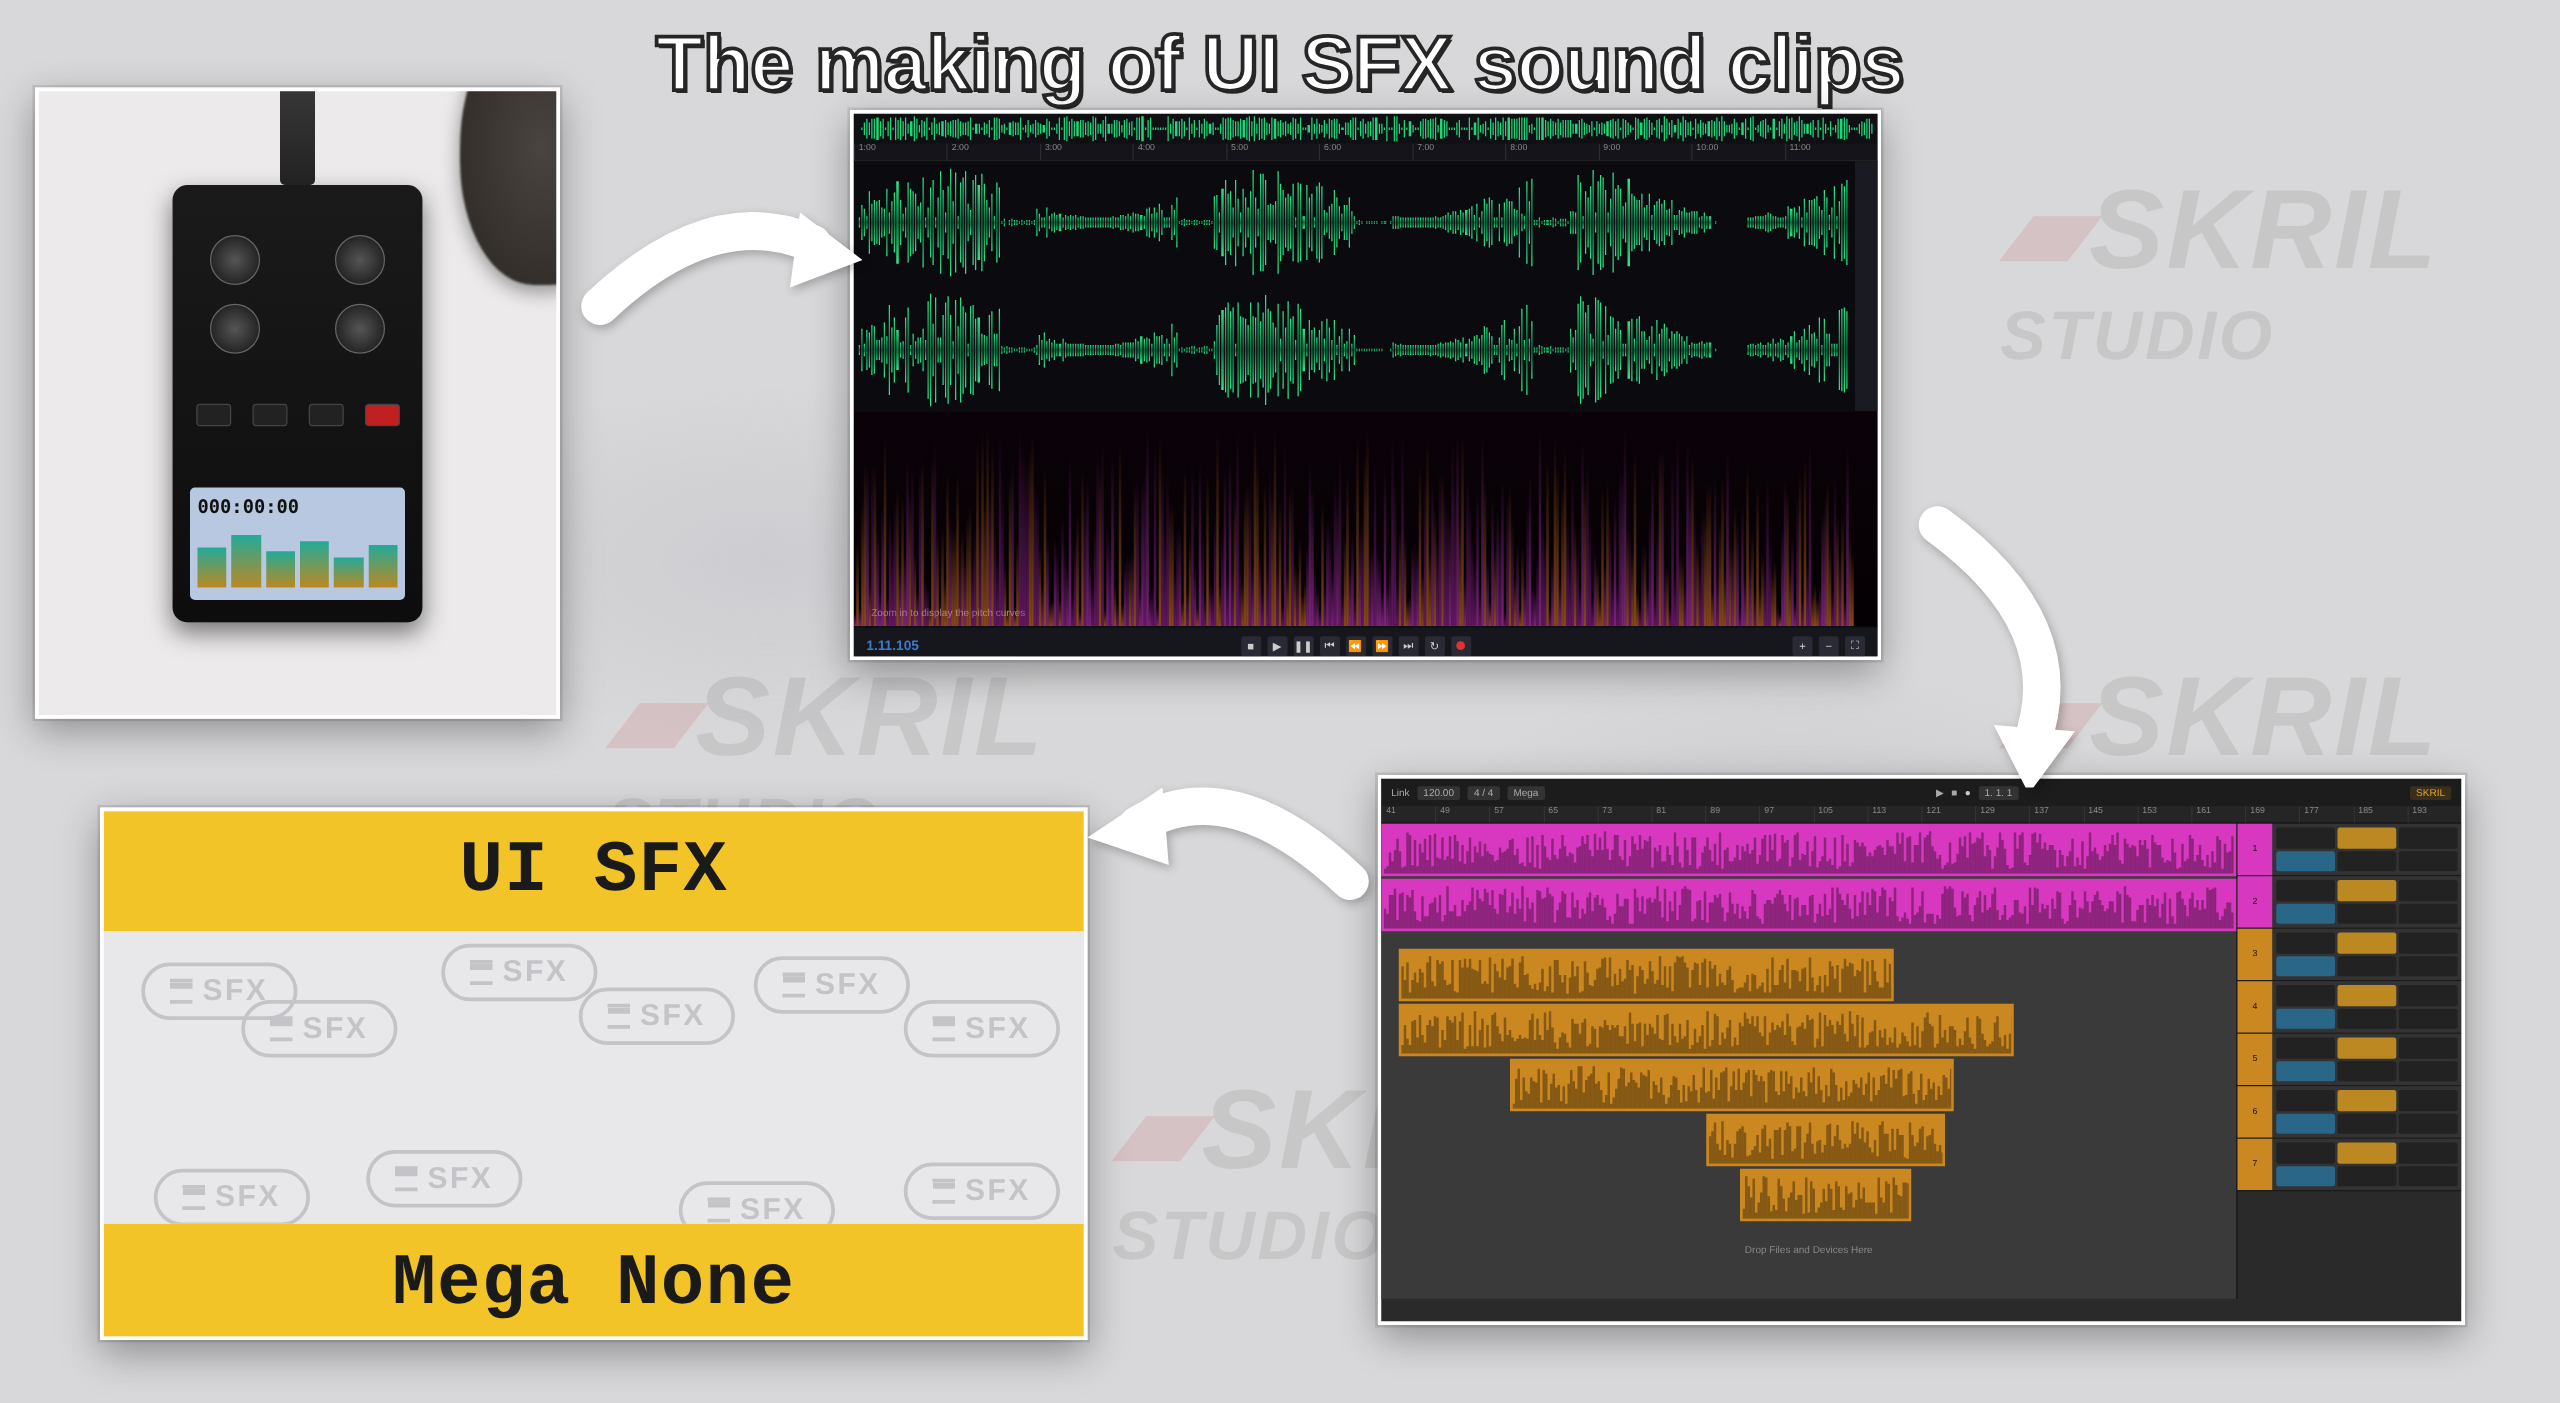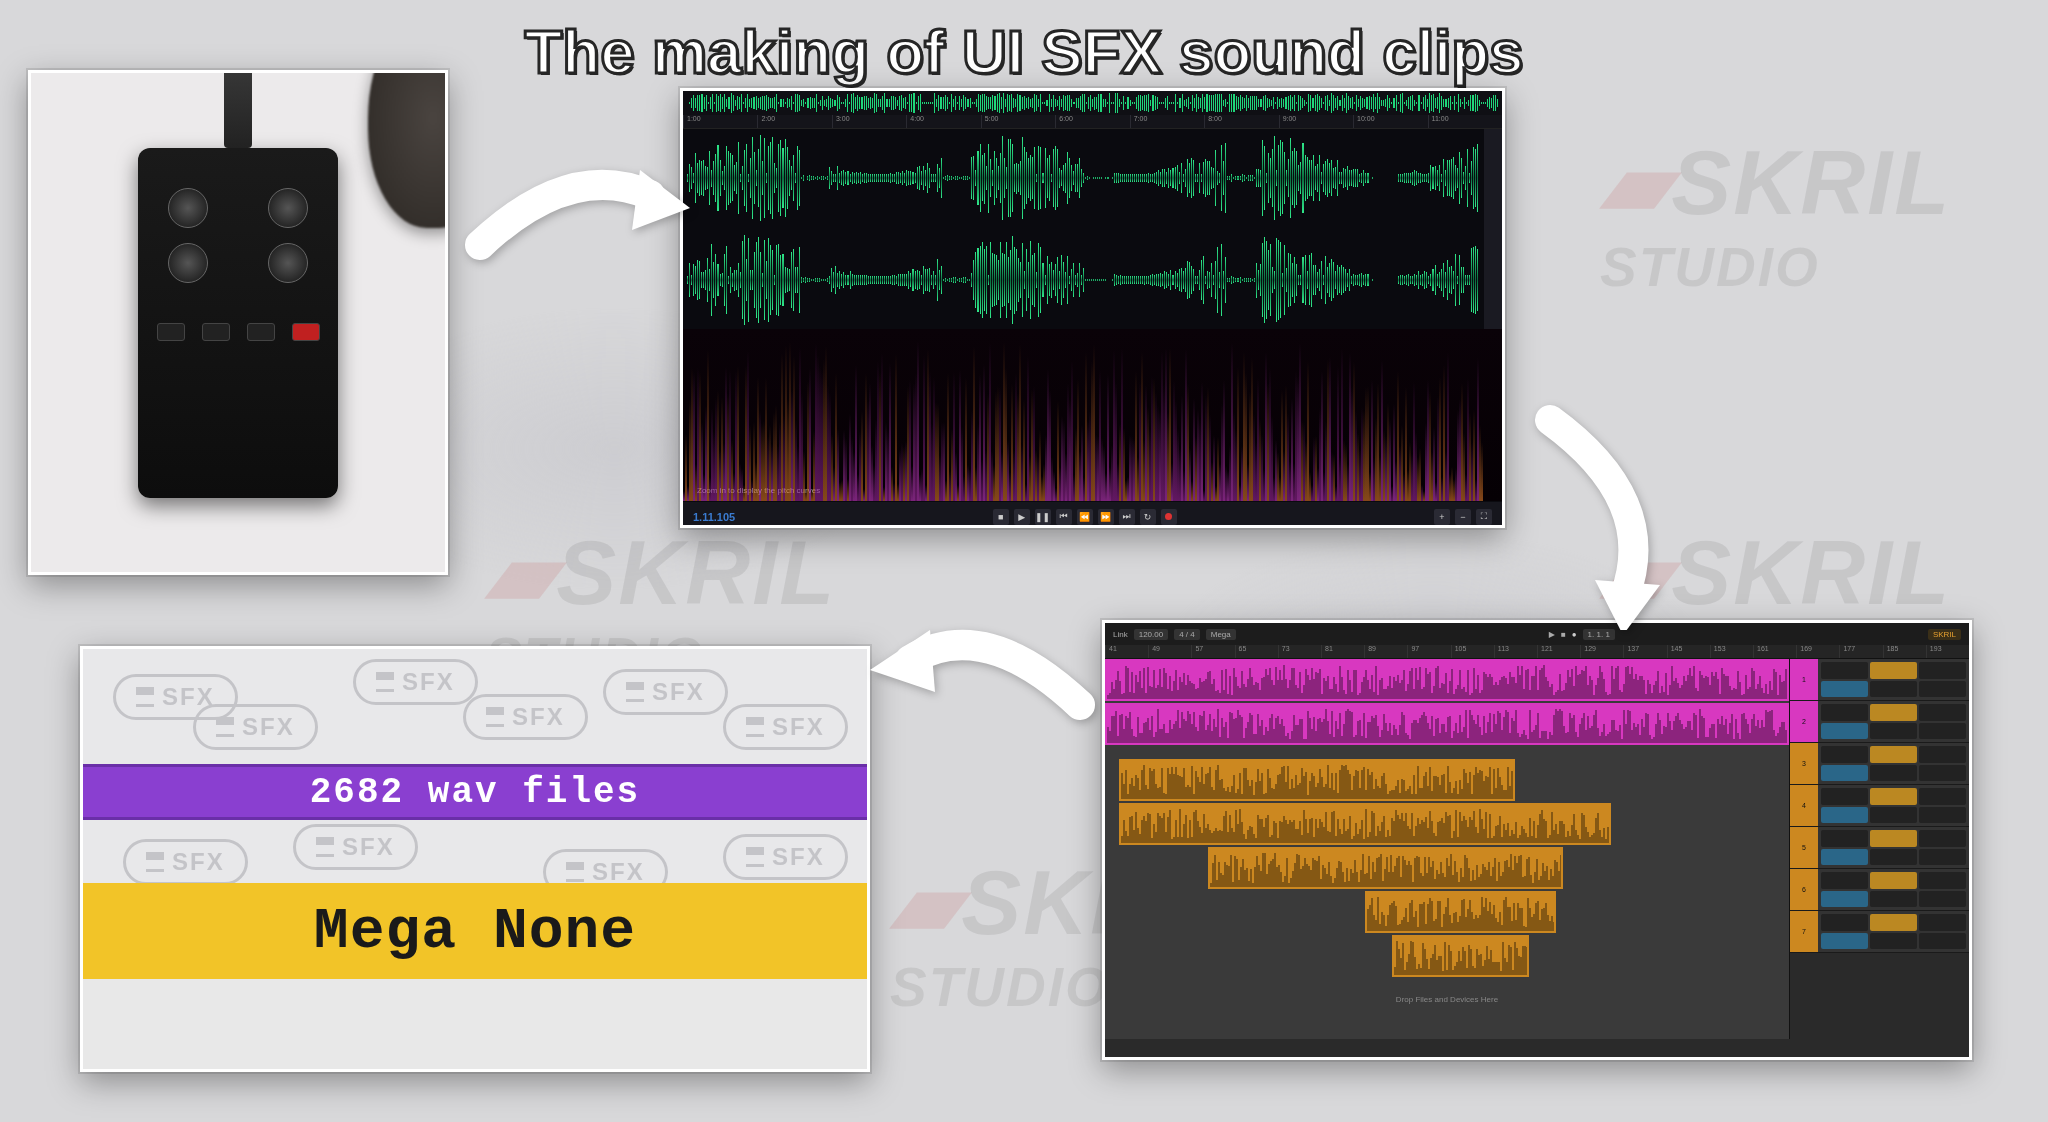--- a/index.html
+++ b/index.html
@@ -250,20 +250,31 @@
     <div class="knob-row r2">
         <div class="knob"></div>
         <div class="knob"></div>
       </div>
     <div class="btn-row">
         <div class="rec-btn"></div>
         <div class="rec-btn"></div>
         <div class="rec-btn"></div>
         <div class="rec-btn red"></div>
       </div>
+    <div class="lcd">
+      <div class="lcd-time">000:00:00</div>
+      <div class="lcd-bars">
+        <div class="lcd-bar" style="height:60%"></div>
+          <div class="lcd-bar" style="height:80%"></div>
+        <div class="lcd-bar" style="height:55%"></div>
+          <div class="lcd-bar" style="height:70%"></div>
+        <div class="lcd-bar" style="height:45%"></div>
+          <div class="lcd-bar" style="height:65%"></div>
+      </div>
+    </div>
   </div>
 </div>
 
 <div class="panel wave-panel">
   <div class="wave-overview" id="wave-ov">
       <span style="height: 2px;"></span>
       <span style="height: 10.0493px;"></span>
       <span style="height: 16.2112px;"></span>
       <span style="height: 10.6104px;"></span>
       <span style="height: 16.571px;"></span>
@@ -3480,22 +3491,24 @@
             <div class="daw-knob blu"></div>
             <div class="daw-knob "></div>
             <div class="daw-knob "></div>
           </div>
         </div>
       </div>
   </div>
 </div>
 
 <div class="panel product-panel">
+  <div class="product-top">
+    <div class="product-title">UI SFX</div>
+  </div>
   <div class="product-mid" id="product-mid">
-    <div class="product-count">2682 wav files</div>
   <div class="sfx-pill" style="left: 30px; top: 25px;">SFX</div>
       <div class="sfx-pill" style="left: 270px; top: 10px;">SFX</div>
       <div class="sfx-pill" style="left: 520px; top: 20px;">SFX</div>
       <div class="sfx-pill" style="left: 110px; top: 55px;">SFX</div>
       <div class="sfx-pill" style="left: 380px; top: 45px;">SFX</div>
       <div class="sfx-pill" style="left: 640px; top: 55px;">SFX</div>
       <div class="sfx-pill" style="left: 40px; top: 190px;">SFX</div>
       <div class="sfx-pill" style="left: 210px; top: 175px;">SFX</div>
       <div class="sfx-pill" style="left: 460px; top: 200px;">SFX</div>
       <div class="sfx-pill" style="left: 640px; top: 185px;">SFX</div>

